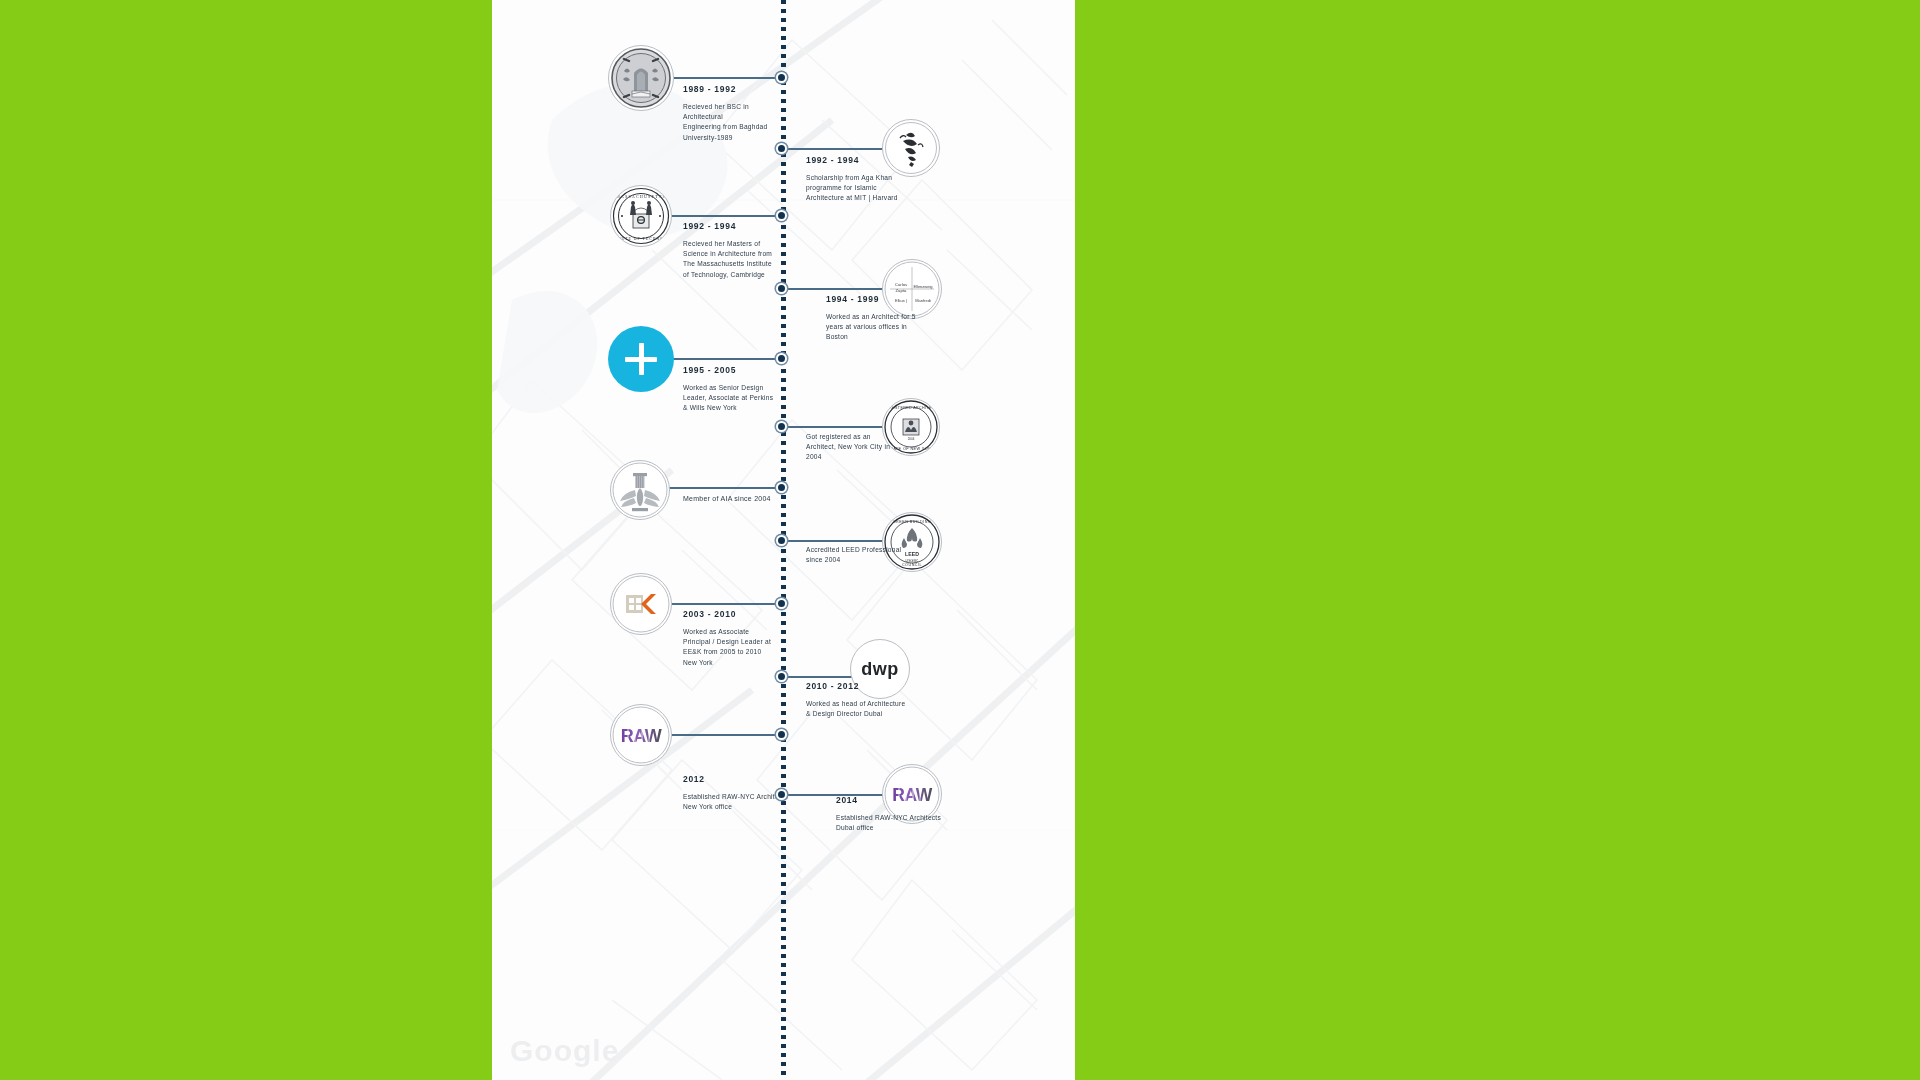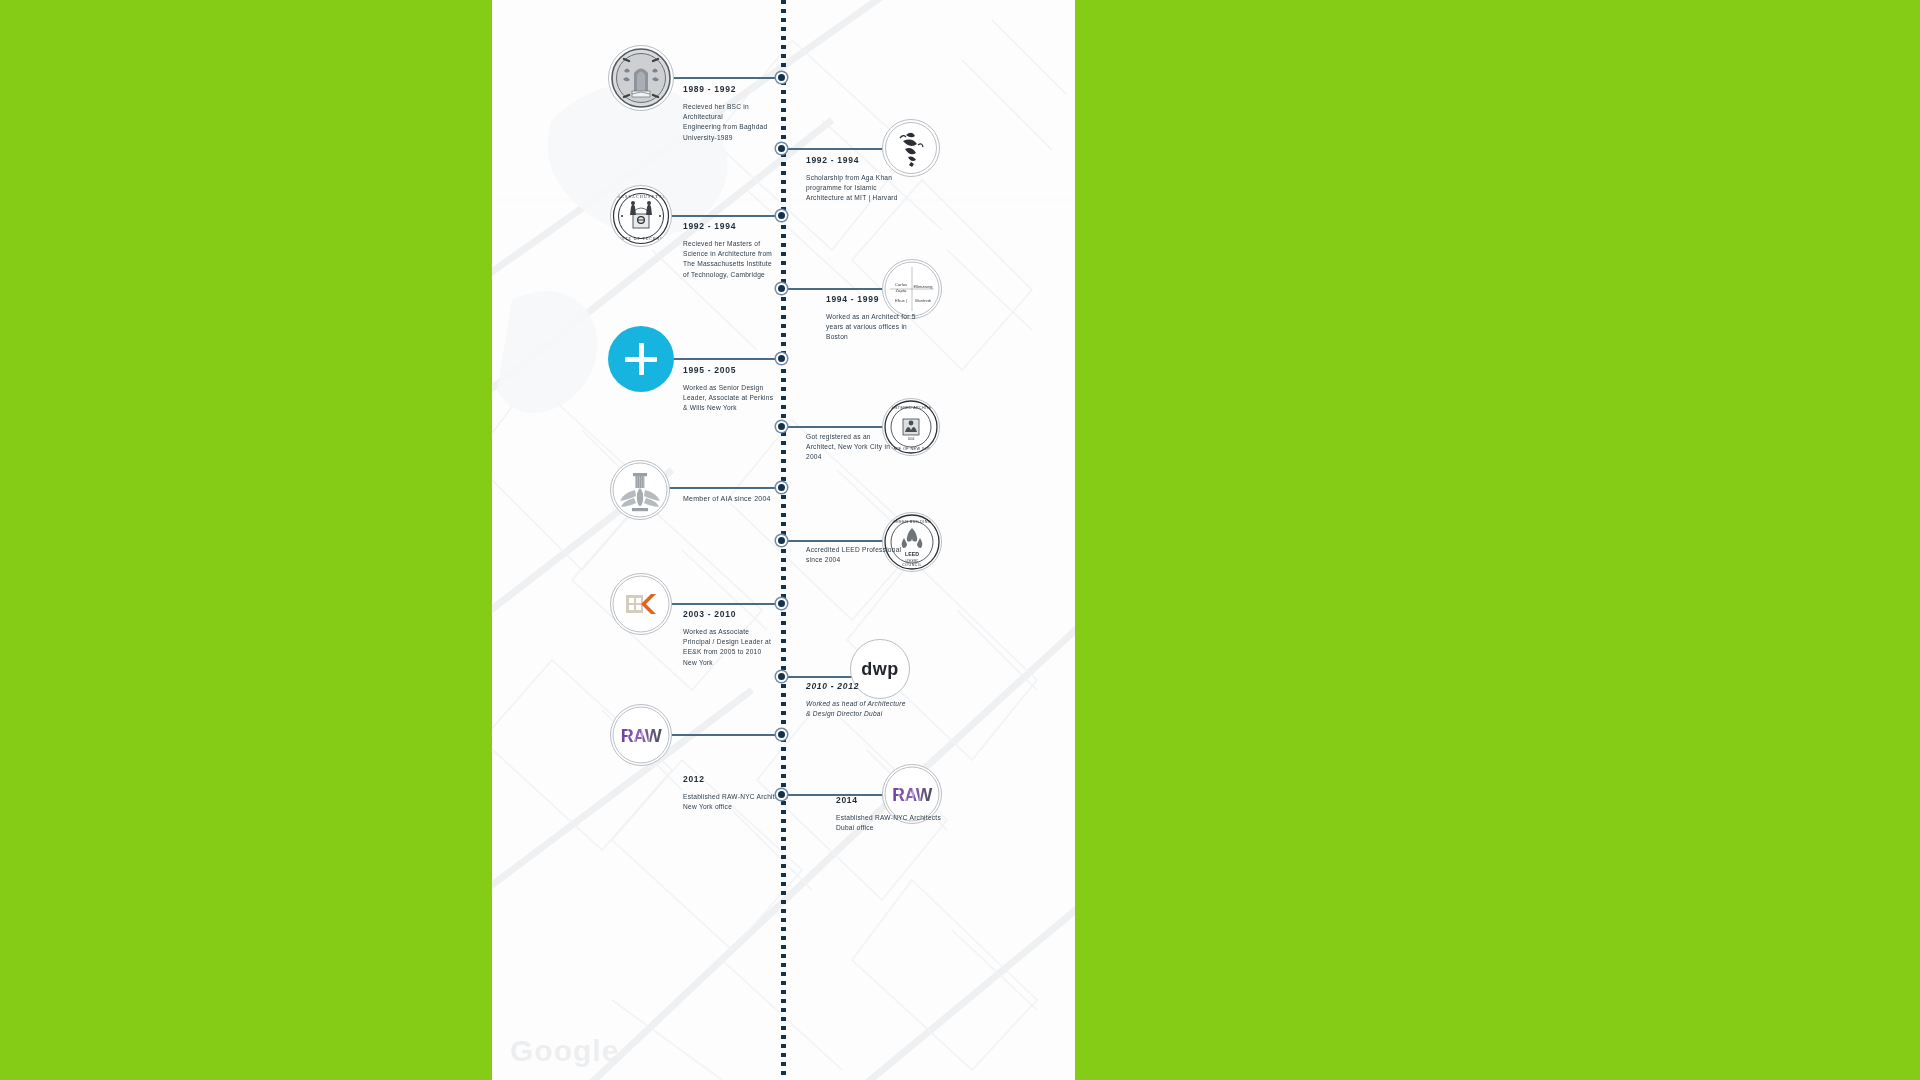--- a/index.html
+++ b/index.html
@@ -341,21 +341,21 @@
 Principal / Design Leader at
 EE&amp;K from 2005 to 2010
 New York</div>
   </div>
 
   <div class="node" style="left:776px; top:671px;"></div>
   <div class="conn" style="left:786px; top:676px; width:98px;"></div>
   <div class="logo" style="left:850px; top:639px; width:60px; height:60px;">
     <span class="glyph" style="font-size:18px; font-weight:700; color:#22262b; letter-spacing:.5px; font-family:'Liberation Sans', sans-serif;">dwp</span>
   </div>
-  <div class="txt" style="left:806px; top:681px; width:100px;font-style:italic;">
+  <div class="txt" style="left:806px; top:681px; width:100px;">
     <div class="yr">2010 - 2012</div>
     <div class="desc" style="margin-top:8px;">Worked as head of Architecture
 &amp; Design Director Dubai</div>
   </div>
 
   <div class="node" style="left:776px; top:729px;"></div>
   <div class="conn" style="left:668px; top:734px; width:112px;"></div>
   <div class="logo" style="left:610px; top:704px; width:62px; height:62px;">
     <svg width="58" height="58" viewBox="0 0 58 58">
       <circle cx="29" cy="29" r="28" fill="#fff" stroke="#b9bec4" stroke-width="1"></circle>

